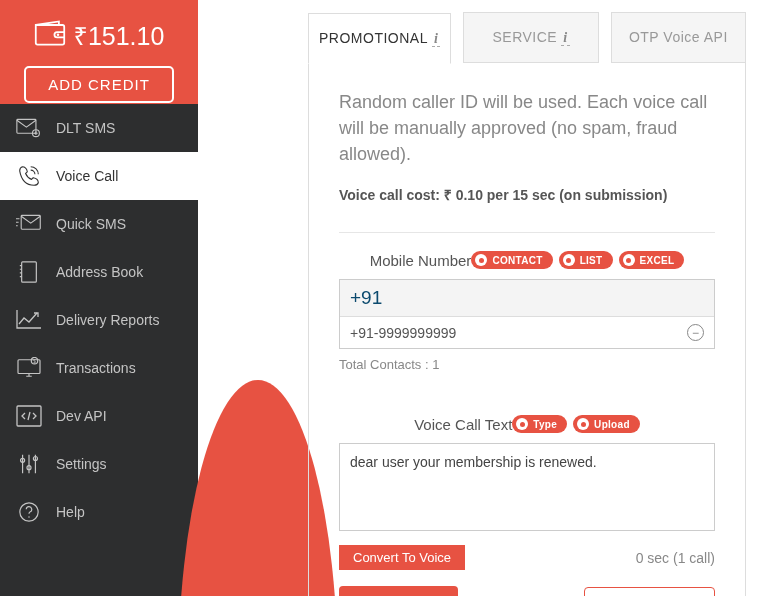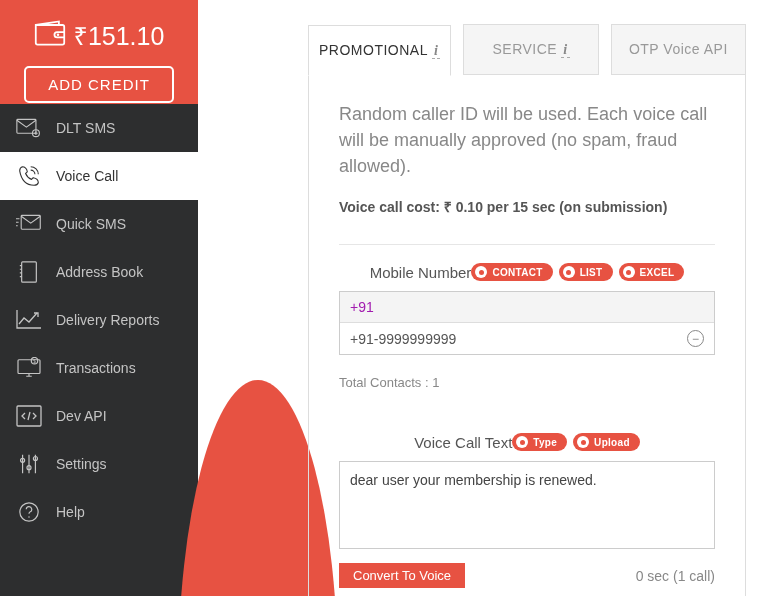--- a/index.html
+++ b/index.html
@@ -10,40 +10,40 @@
 .wallet-icon svg{width:32px;height:28px}
 .balance{font-size:25px;font-weight:400}
 .add-credit{margin:14px auto 0;display:block;border:2px solid #fff;background:transparent;color:#fff;font-size:15px;font-weight:500;letter-spacing:1px;padding:8px 22px;border-radius:5px;cursor:pointer}
 .nav{list-style:none}
 .nav-item{display:flex;align-items:center;gap:14px;padding:13px 16px;color:#c4c4c4;font-size:14px;cursor:pointer}
 .nav-item.active{background:#fff;color:#333}
 .nav-icon{width:26px;height:22px;display:flex;align-items:center;justify-content:center;flex-shrink:0}
 .nav-icon svg{width:26px;height:22px;stroke:#c4c4c4;fill:none;stroke-width:1.3}
 .nav-item.active .nav-icon svg{stroke:#333}
 .red-arc{position:absolute;left:198px;top:380px;width:160px;height:300px;background:#e75242;border-radius:50% 50% 0 0/100% 100% 0 0;transform:translateX(-20px)}
-.main{position:absolute;left:198px;top:0;right:0;height:448px;padding:24px 24px 0 110px}
+.main{position:absolute;left:198px;top:0;right:0;height:448px;padding:12px 24px 0 110px}
 .tabs{display:flex;gap:12px}
 .tab{flex:1;background:#f5f5f5;border:1px solid #ddd;padding:16px 10px;text-align:center;font-size:14px;color:#999;font-weight:500;cursor:pointer;letter-spacing:.5px}
 .tab.active{background:#fff;color:#333;border-bottom-color:#fff;position:relative;top:1px}
 .tab .info{font-style:italic;font-family:serif;color:#888;font-weight:700;margin-left:4px;border-bottom:1px dashed #aaa;padding:0 2px}
 .panel{border:1px solid #ddd;border-top:none;padding:26px 30px}
 .desc{color:#888;font-size:18px;line-height:1.45}
 .cost{margin-top:18px;color:#555;font-size:14px;font-weight:700}
 .hr{border:none;border-top:1px solid #e6e6e6;margin:28px 0 18px}
 .field-row{display:flex;align-items:center;justify-content:center;margin-bottom:10px}
 .field-label{font-size:15px;color:#555}
 .pill-row{display:flex;gap:6px}
 .pill{background:#e75242;color:#fff;font-size:10px;font-weight:700;letter-spacing:.3px;border-radius:11px;padding:3px 10px 3px 4px;display:flex;align-items:center;gap:5px;cursor:pointer;text-transform:uppercase}
 .pill .dot{width:12px;height:12px;border-radius:50%;background:#fff;display:inline-block}
 .pill .dot::after{content:"";display:block;width:5px;height:5px;border-radius:50%;background:#e75242;margin:3.5px auto 0}
 .phone-box{border:1px solid #ccc}
-.prefix-row{background:#f4f4f4;border-bottom:1px solid #ddd;padding:7px 10px;color:#a21caf;font-size:14px}
+.prefix-row{background:#f4f4f4;border-bottom:1px solid #ddd;padding:7px 10px;color:#0c4a6e;font-size:19px}
 .contact-row{display:flex;align-items:center;justify-content:space-between;padding:7px 10px;color:#555;font-size:14px}
 .remove-btn{width:17px;height:17px;border:1.5px solid #888;border-radius:50%;display:flex;align-items:center;justify-content:center;color:#888;font-size:12px;cursor:pointer;line-height:1}
-.total{color:#888;font-size:13px;margin-top:20px}
+.total{color:#888;font-size:13px;margin-top:8px}
 .vtext{width:100%;height:88px;border:1px solid #ccc;padding:10px;font-size:14px;color:#444;resize:none}
 .below-row{display:flex;align-items:center;justify-content:space-between;margin-top:10px}
 .convert{background:#e75242;color:#fff;font-size:13px;border:none;border-radius:0;padding:5px 14px;cursor:pointer}
 .meta{color:#888;font-size:14px}
 .action-row{display:flex;align-items:center;justify-content:space-between;gap:16px;margin-top:16px}
 .send{background:#e75242;color:#fff;border:none;padding:10px 32px;font-size:17px;font-weight:500;letter-spacing:2px;border-radius:4px;cursor:pointer}
 .or{color:#999;font-size:13px}
 .sched{background:#fff;color:#e75242;border:1px solid #e75242;padding:10px 18px;font-size:14px;font-weight:600;letter-spacing:2px;border-radius:4px;cursor:pointer}
 </style>
 </head>

